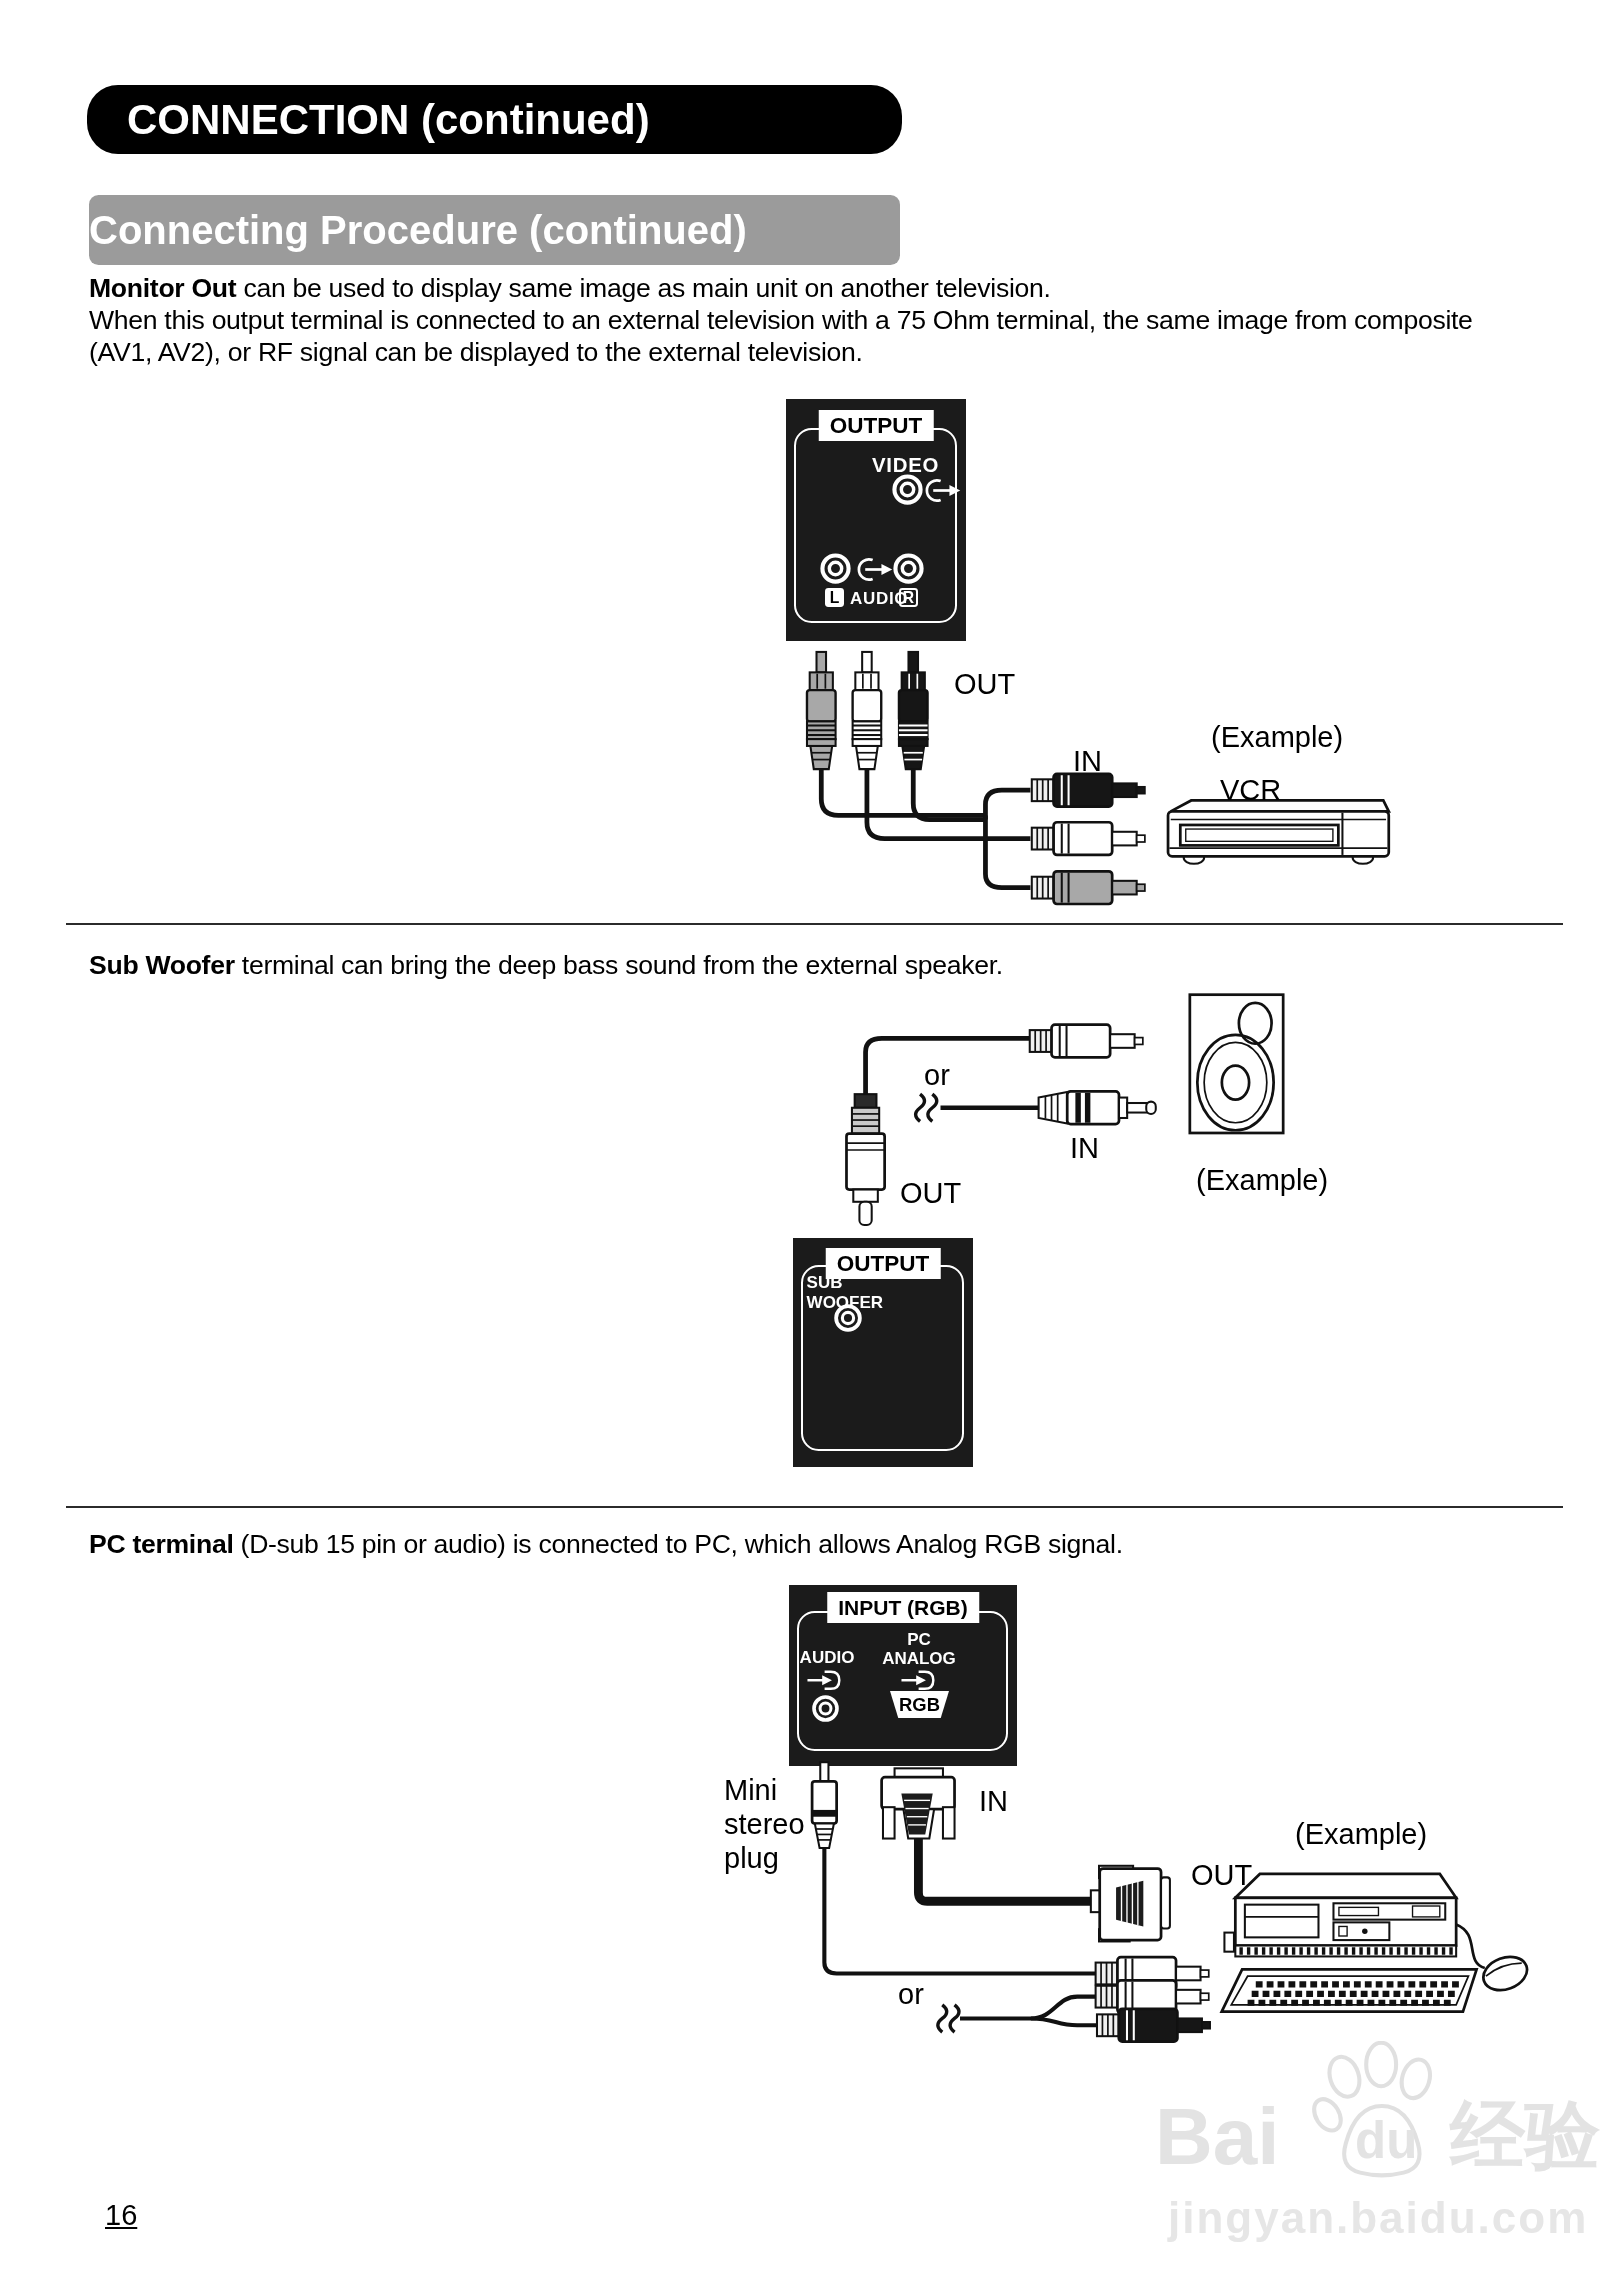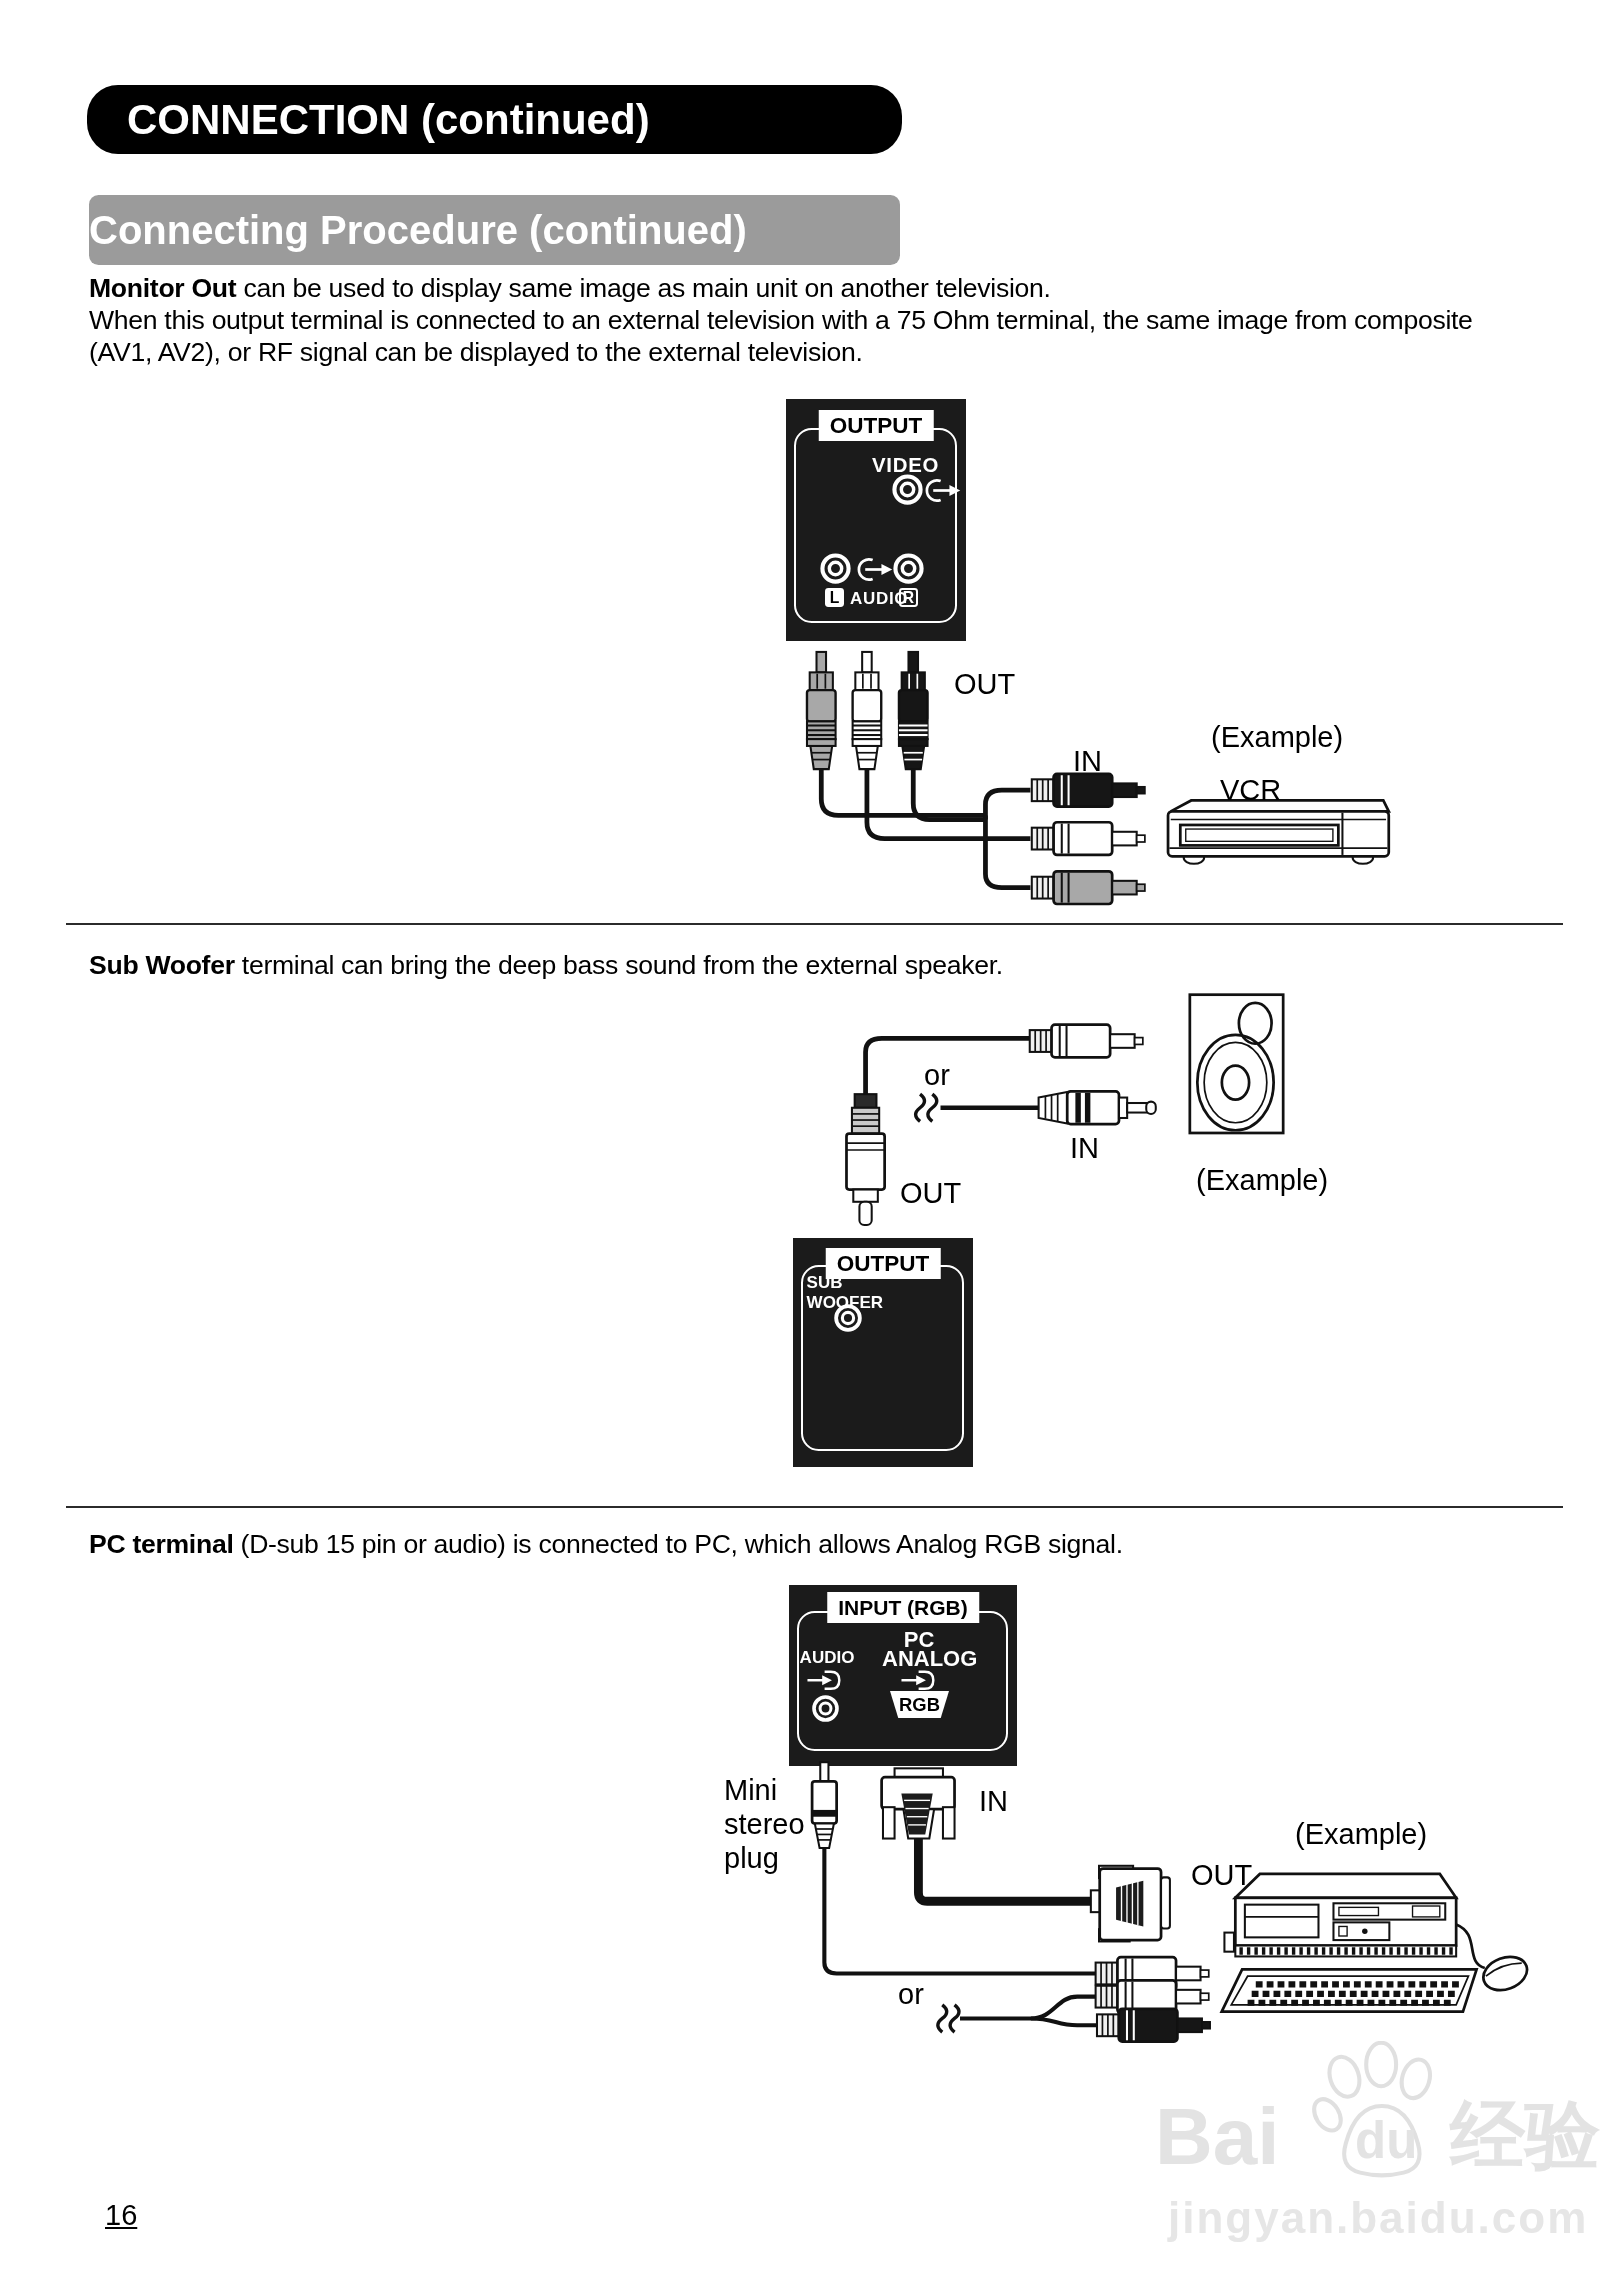--- a/index.html
+++ b/index.html
@@ -213,21 +213,21 @@
   </div>
 
   <div class="abs divider" style="top:1506px;"></div>
 
   <div class="abs bodyline" style="top:1529px;"><b>PC terminal</b><span> (D-sub 15 pin or audio) is connected to PC, which allows Analog RGB signal.</span></div>
 
   <div class="abs panel" style="left:789px;top:1585px;width:184px;height:181px;padding-left:44px;">
     <div class="panel-frame" style="left:8.2px;right:9.5px;top:26px;bottom:15px;"></div>
     <div class="panel-title" style="top:6.8px;font-size:21px;">INPUT (RGB)</div>
     <div class="ptext" style="left:5.5px;top:63px;width:65px;text-align:center;font-size:17px;">AUDIO</div>
-    <div class="ptext" style="left:93px;top:45px;width:74px;text-align:center;font-size:22px;line-height:19px;">
+    <div class="ptext" style="left:93px;top:45px;width:74px;text-align:center;font-size:17px;line-height:19px;">
       <div>PC</div>
       <div>ANALOG</div>
     </div>
     <svg class="abs" style="left:16.4px;top:83px;" width="38" height="24.5" viewBox="0 0 58 40">
       <path d="M30,6 H40 Q54,6 54,20 Q54,34 40,34 H30" fill="none" stroke="#fff" stroke-width="4"></path>
       <line x1="2" y1="20" x2="30" y2="20" stroke="#fff" stroke-width="4"></line>
         <polygon points="26,12 42,20 26,28" fill="#fff"></polygon>
     </svg>
     <svg class="abs" style="left:110px;top:83px;" width="38" height="24.5" viewBox="0 0 58 40">
       <path d="M30,6 H40 Q54,6 54,20 Q54,34 40,34 H30" fill="none" stroke="#fff" stroke-width="4"></path>

